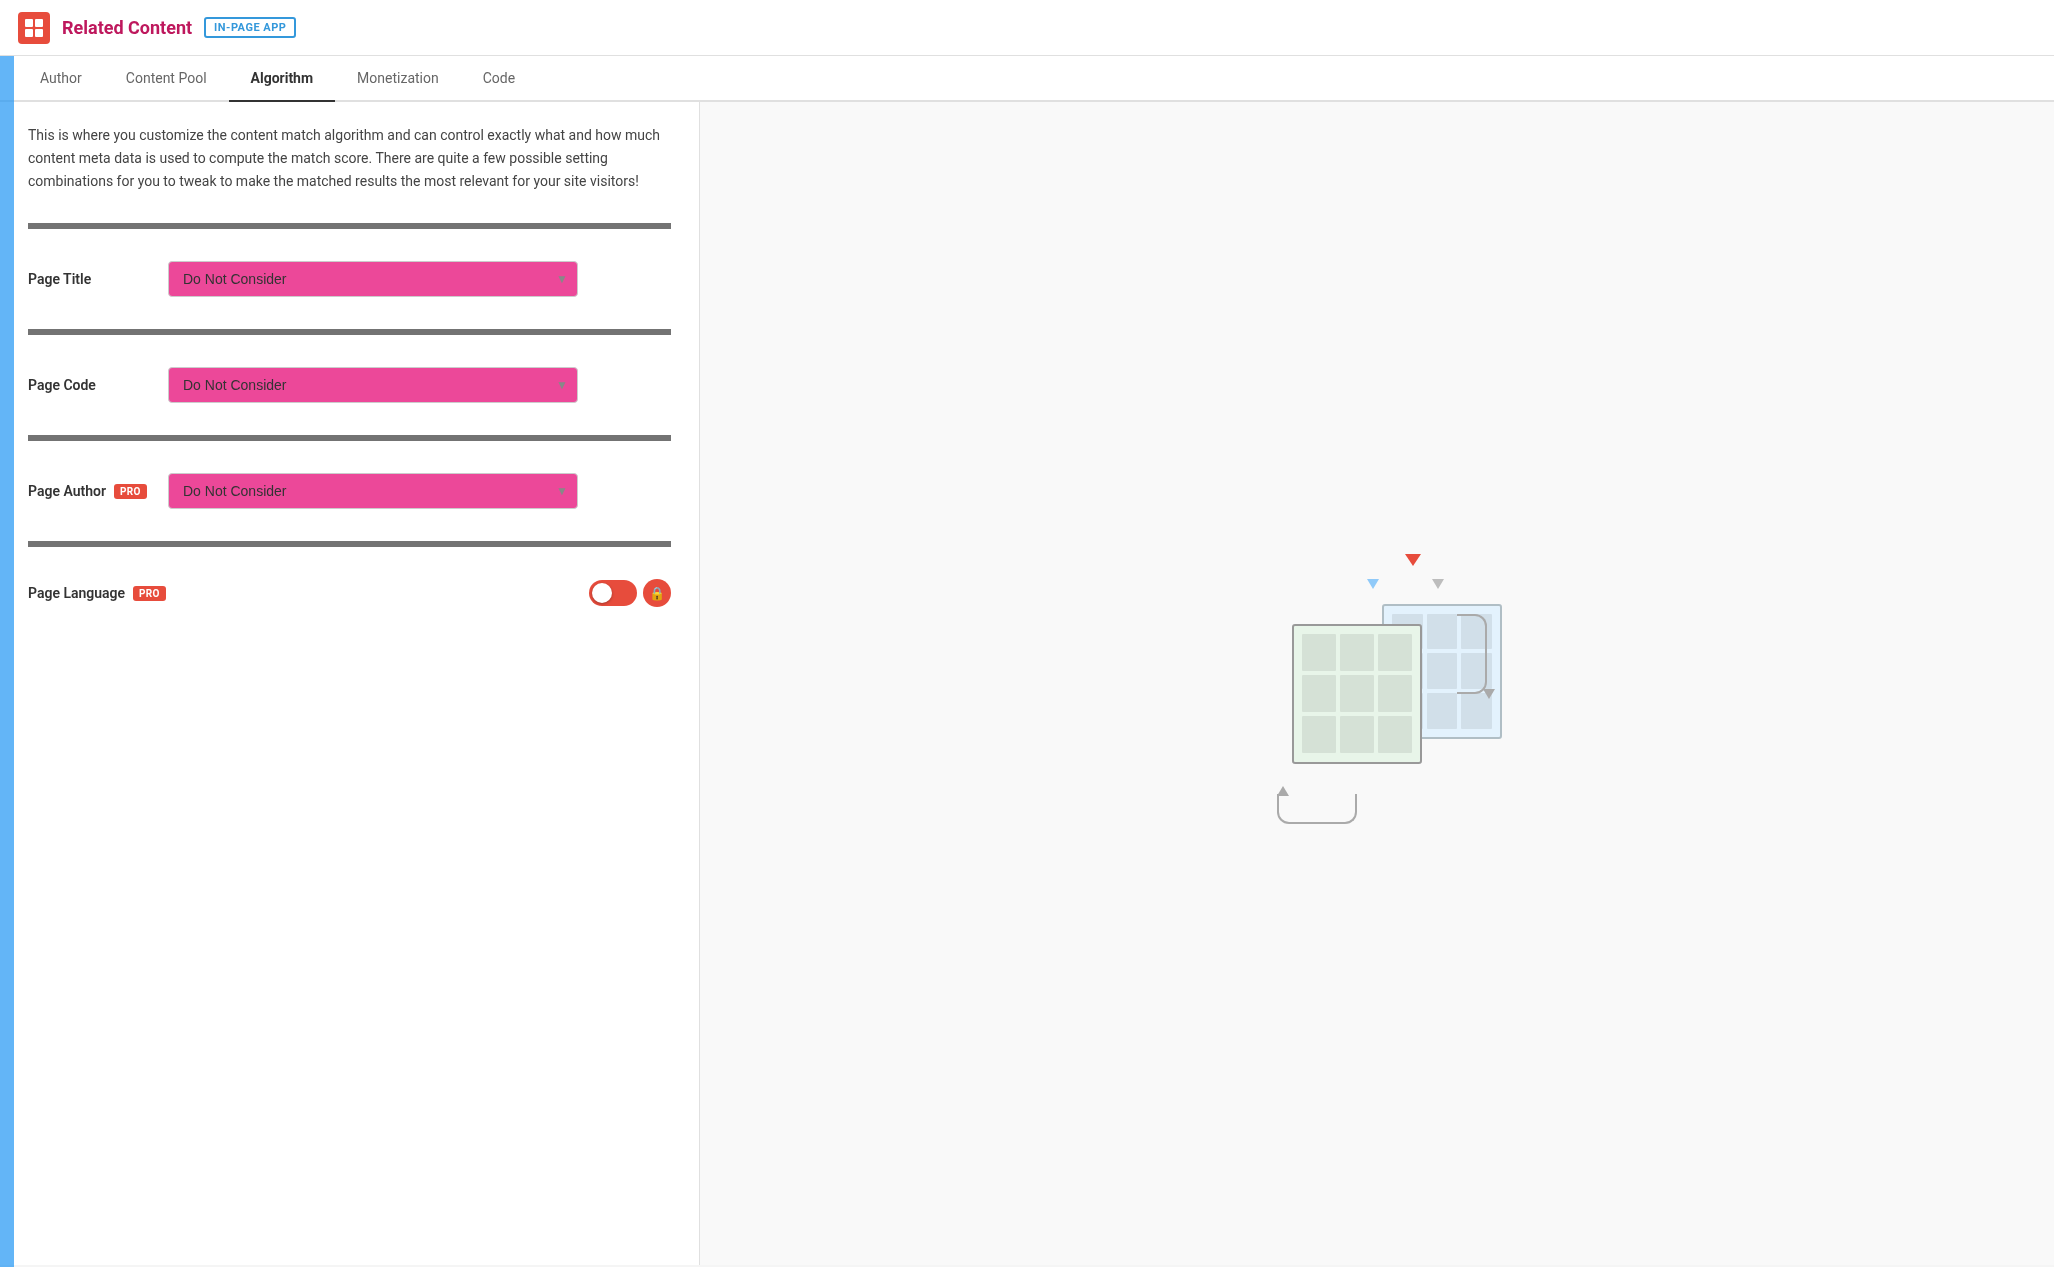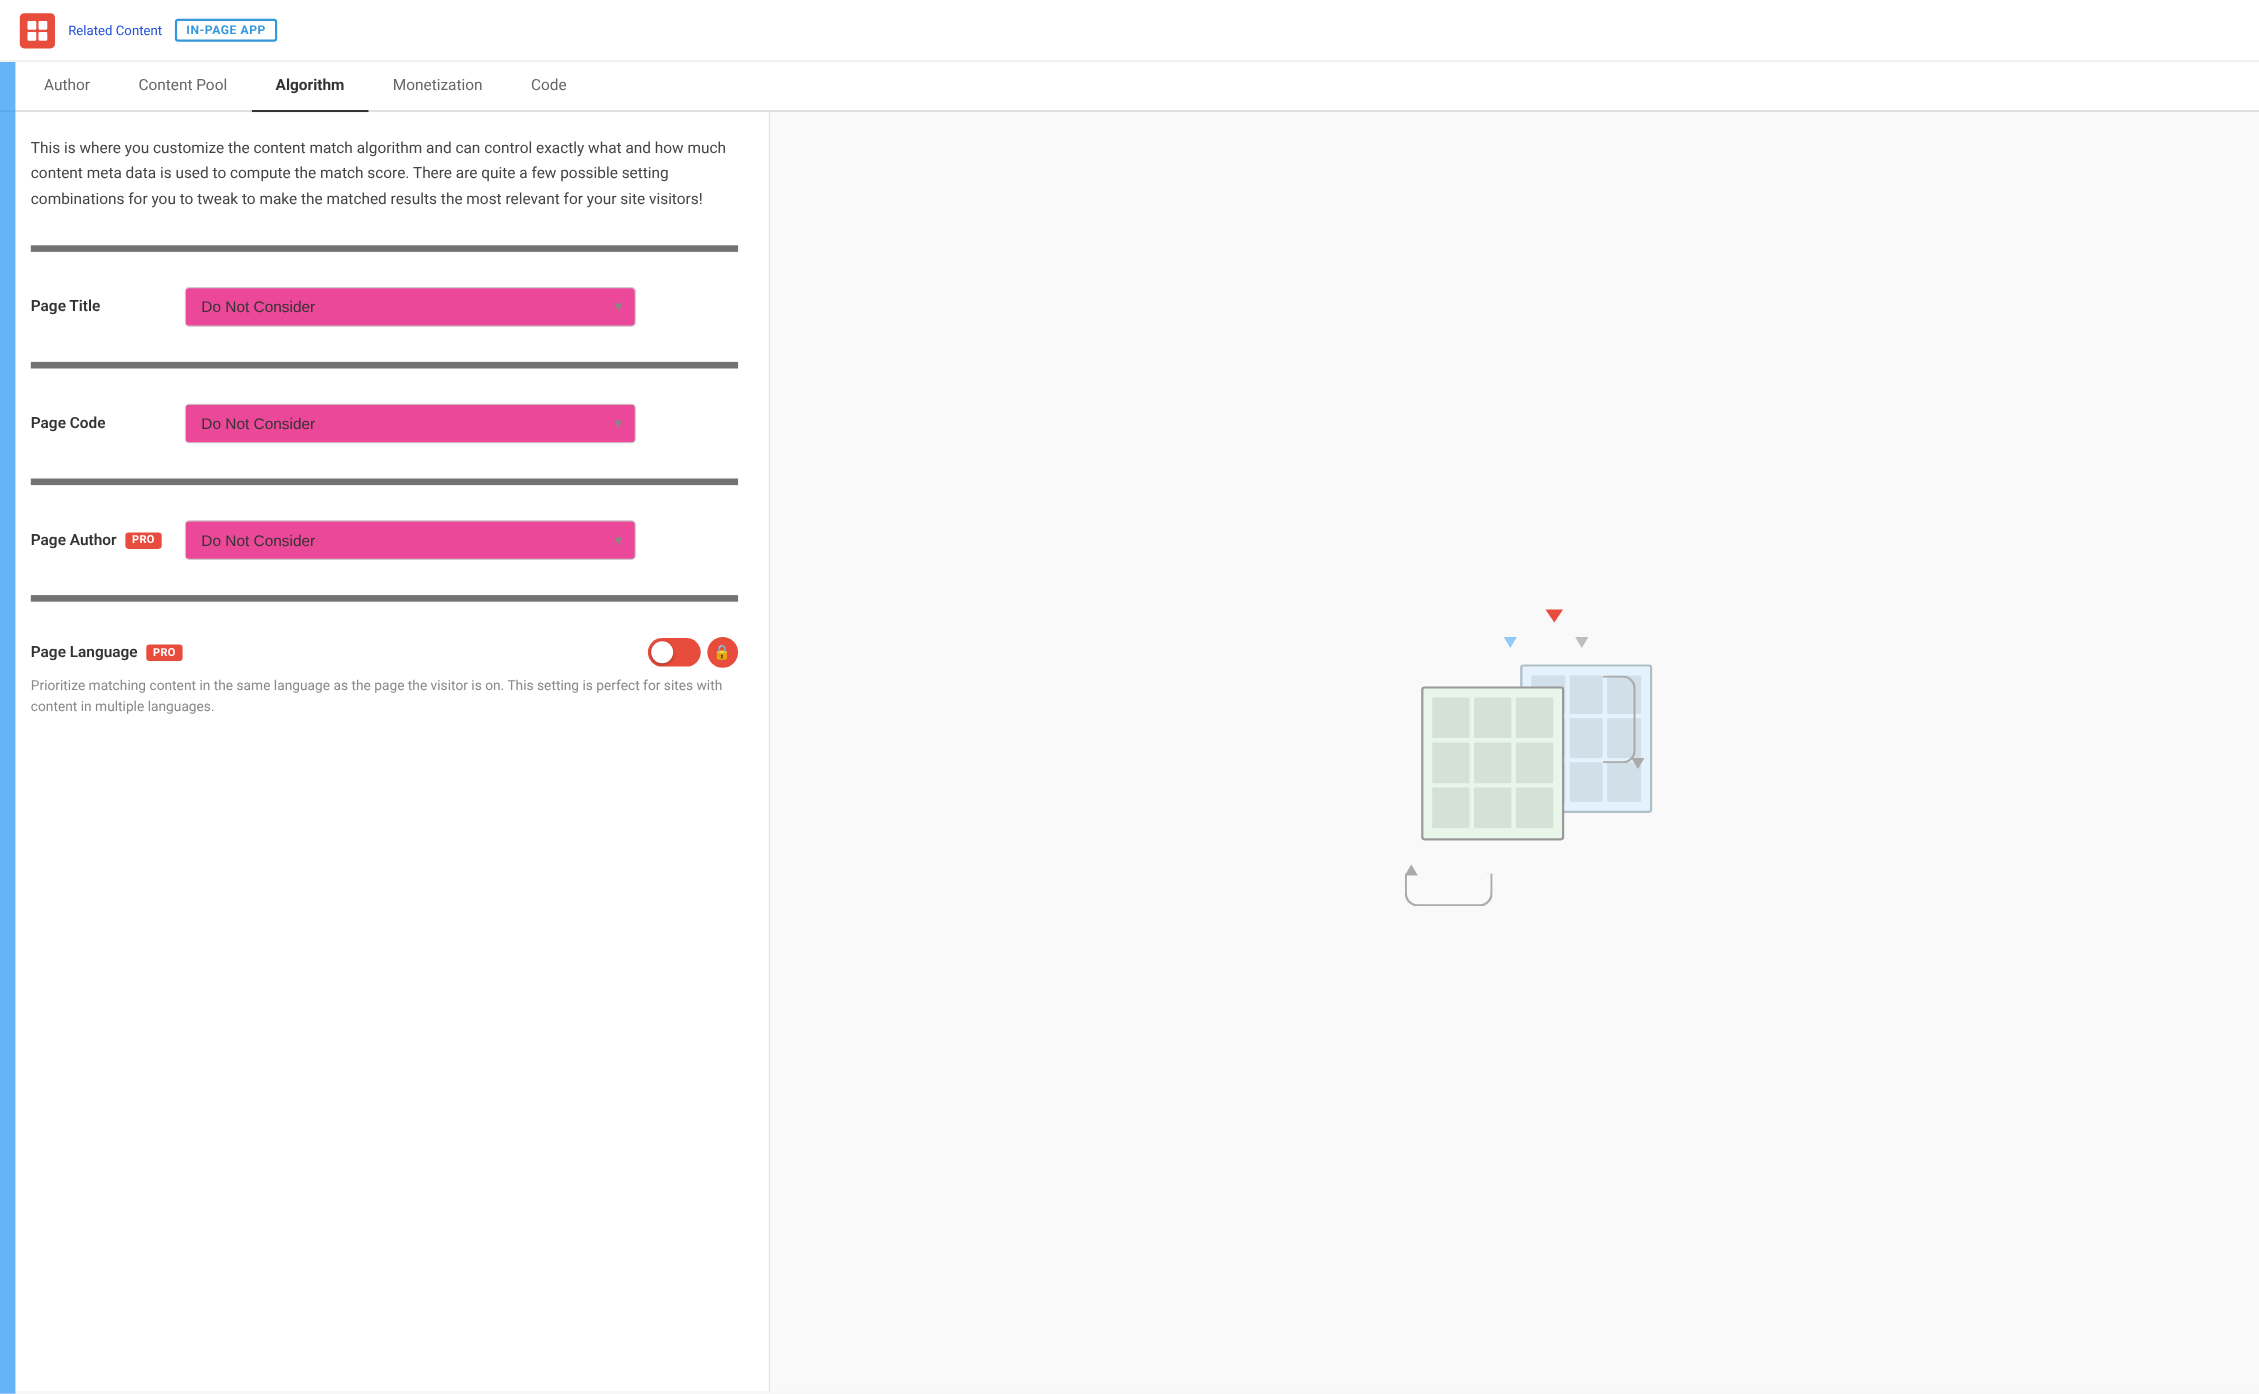--- a/index.html
+++ b/index.html
@@ -22,21 +22,21 @@
       display: flex; align-items: center; justify-content: center;
       flex-shrink: 0;
     }
     .app-icon-inner {
       display: grid; grid-template-columns: 1fr 1fr; gap: 2px; padding: 5px;
     }
     .app-icon-inner span {
       width: 8px; height: 8px; background: #fff; border-radius: 1px; display: block;
     }
     .top-bar-title {
-      font-size: 12px; font-weight: 400; color: #1d4ed8;
+      font-size: 18px; font-weight: 700; color: #be185d;
     }
     .in-page-badge {
       border: 2px solid #3498db;
       color: #3498db;
       font-size: 11px;
       font-weight: 700;
       padding: 2px 8px;
       border-radius: 3px;
       letter-spacing: 0.5px;
     }
@@ -409,21 +409,20 @@
         </div>
         <div class="toggle-wrapper">
           <div class="toggle-track">
             <div class="toggle-thumb"></div>
           </div>
           <div class="toggle-lock">
             🔒
           </div>
         </div>
       </div>
-      <div class="setting-sub">Prioritize matching content in the same language as the page the visitor is on. This setting is perfect for sites with content in multiple languages.</div>
     </div>
 
   </div>
 
   <div class="right-panel">
     <div class="diagram">
 
       <div class="arrow-down-red"></div>
       <div class="arrow-down-blue"></div>
       <div class="arrow-down-gray"></div>

